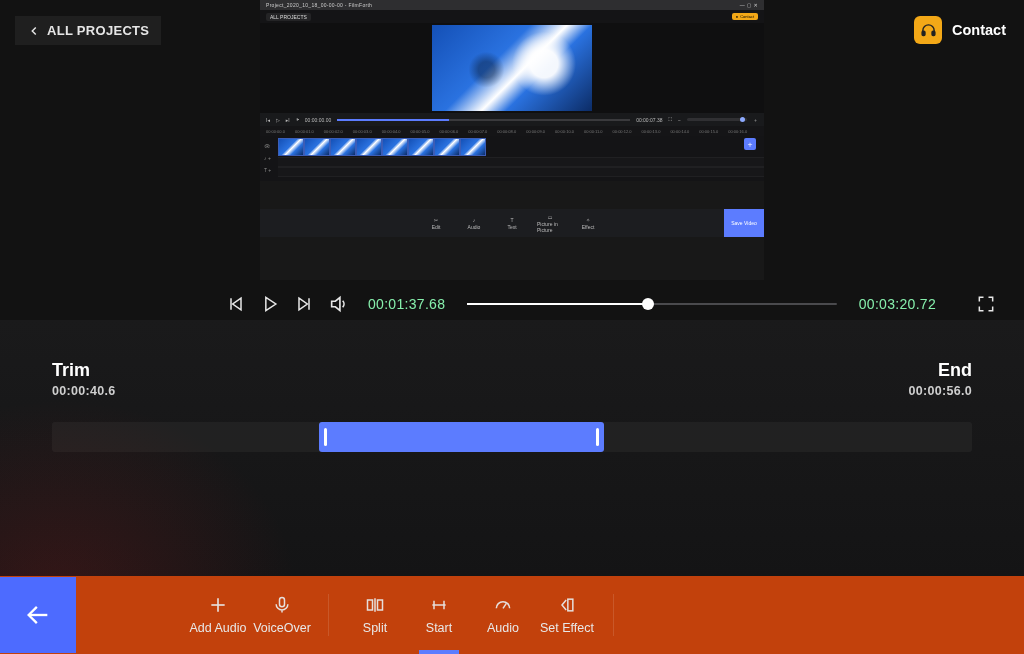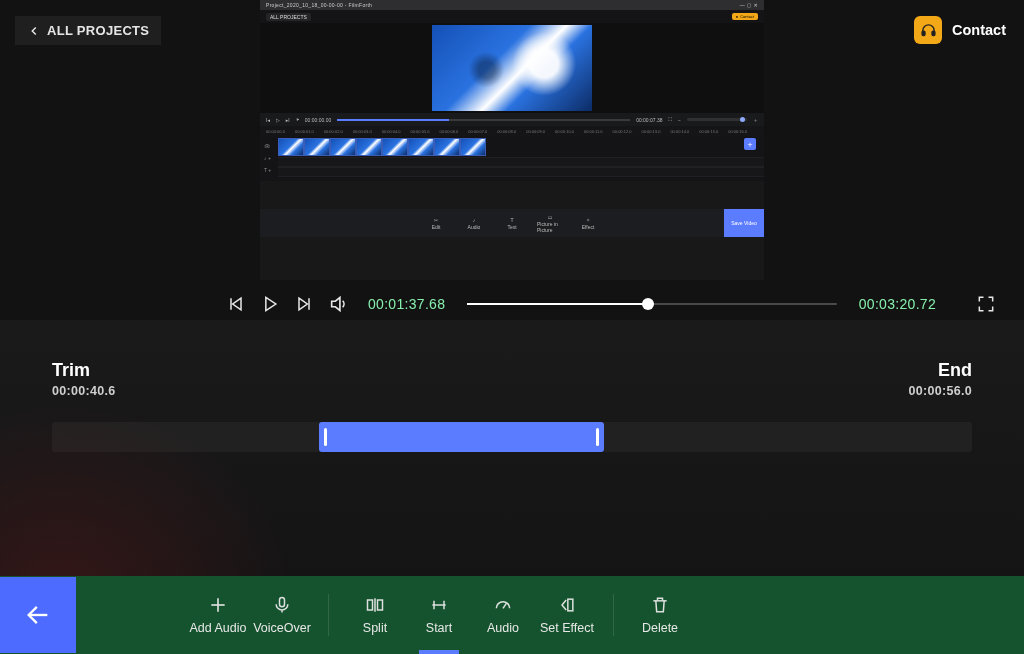--- a/index.html
+++ b/index.html
@@ -127,21 +127,21 @@
     background:#5c7cff; border-radius:3px;
   }
   .trim-sel::before, .trim-sel::after{
     content:""; position:absolute; top:6px; bottom:6px; width:3px; background:#fff; border-radius:2px;
   }
   .trim-sel::before{ left:5px;} .trim-sel::after{ right:5px;}
 
   
   .bottombar {
     position:absolute; left:0; right:0; bottom:0; height:78px;
-    background:#14532d; display:flex; align-items:center;
+    background:#c2410c; display:flex; align-items:center;
   }
   .back-tile{
     width:76px; height:76px; background:#4d6bff; display:flex;
     align-items:center; justify-content:center; cursor:pointer;
   }
   .tools { flex:1; display:flex; align-items:center; justify-content:flex-start; gap:0; padding-left:110px;}
   .tool {
     display:flex; flex-direction:column; align-items:center; justify-content:center;
     gap:6px; width:64px; height:60px; color:#e8e8e8; font-size:12.5px;
     cursor:pointer; position:relative;
@@ -356,23 +356,16 @@
         <span>Audio</span>
       </div>
       <div class="tool">
         <svg width="22" height="20" viewBox="0 0 24 24" fill="none" stroke="#e8e8e8" stroke-width="1.8">
             <polyline points="11 6 6 12 11 18"></polyline>
             <rect x="13" y="5" width="6" height="14"></rect>
           </svg>
         <span>Set Effect</span>
       </div>
       <div class="sep"></div>
-      <div class="tool">
-        <svg width="20" height="20" viewBox="0 0 24 24" fill="none" stroke="#e8e8e8" stroke-width="1.8">
-            <polyline points="4 7 20 7"></polyline>
-            <path d="M9 7V4h6v3M7 7l1 13h8l1-13"></path>
-          </svg>
-        <span>Delete</span>
-      </div>
     </div>
   </div>
 
 </div>
 
 </body></html>

